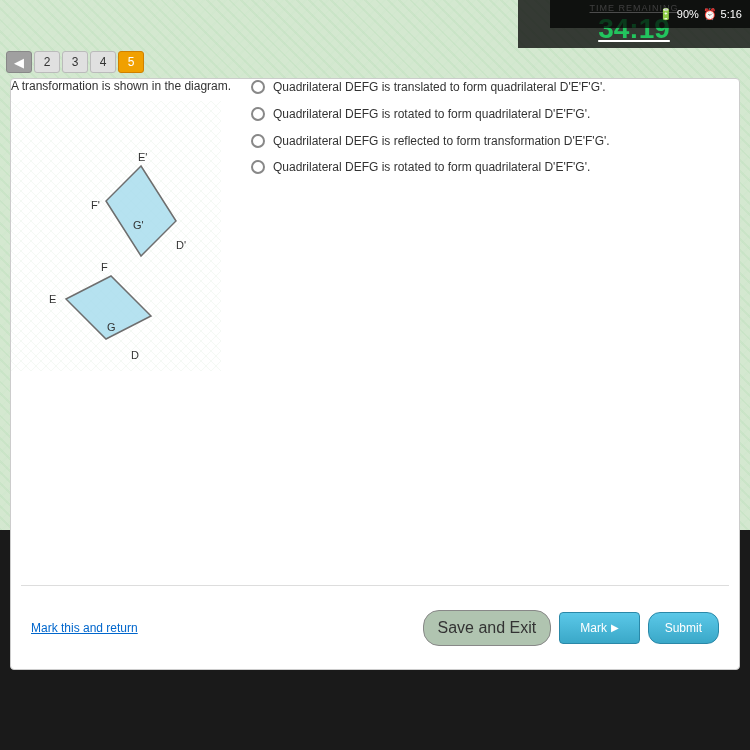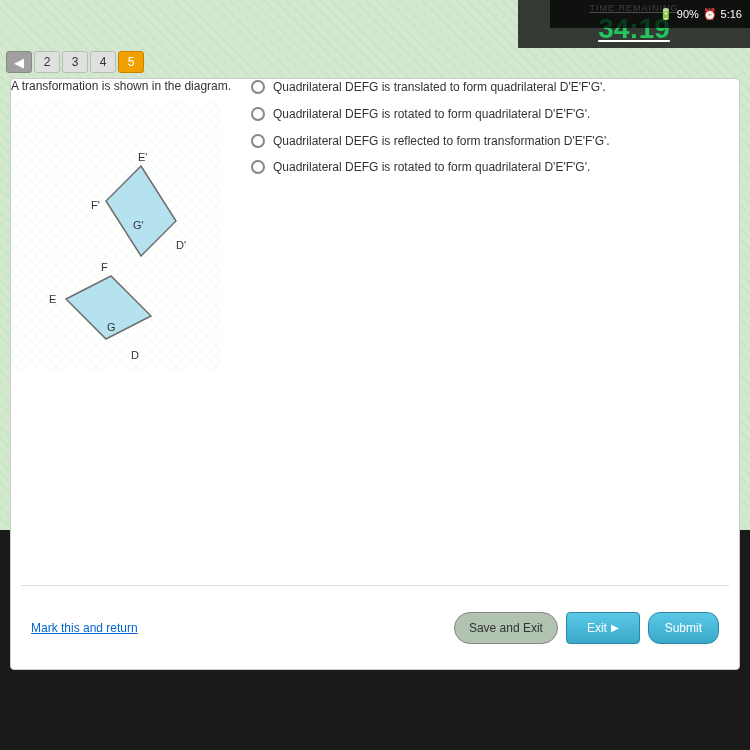--- a/index.html
+++ b/index.html
@@ -186,21 +186,21 @@
     #bottom-buttons {
       display: flex;
       gap: 8px;
       align-items: center;
     }
     .btn-save {
       background: #b0c4b0;
       border: 1px solid #888;
       border-radius: 16px;
       padding: 8px 14px;
-      font-size: 12px;
+      font-size: 16px;
       color: #333;
       cursor: pointer;
     }
     .btn-next {
       background: linear-gradient(180deg, #5bc8e8, #3aa8c8);
       border: 1px solid #2a88a8;
       border-radius: 4px;
       padding: 8px 20px;
       font-size: 12px;
       color: white;
@@ -305,17 +305,17 @@
         <div class="radio-btn"></div>
         <span class="answer-text">Quadrilateral DEFG is rotated to form quadrilateral D'E'F'G'.</span>
       </div>
     </div>
   </div>
 
   <div id="bottom-bar">
     <a id="mark-return">Mark this and return</a>
     <div id="bottom-buttons">
       <button class="btn-save">Save and Exit</button>
-      <button class="btn-next">Exit</button>
+      <button class="btn-next">Mark</button>
       <button class="btn-submit">Submit</button>
     </div>
   </div>
 </div>
 
 </body></html>

